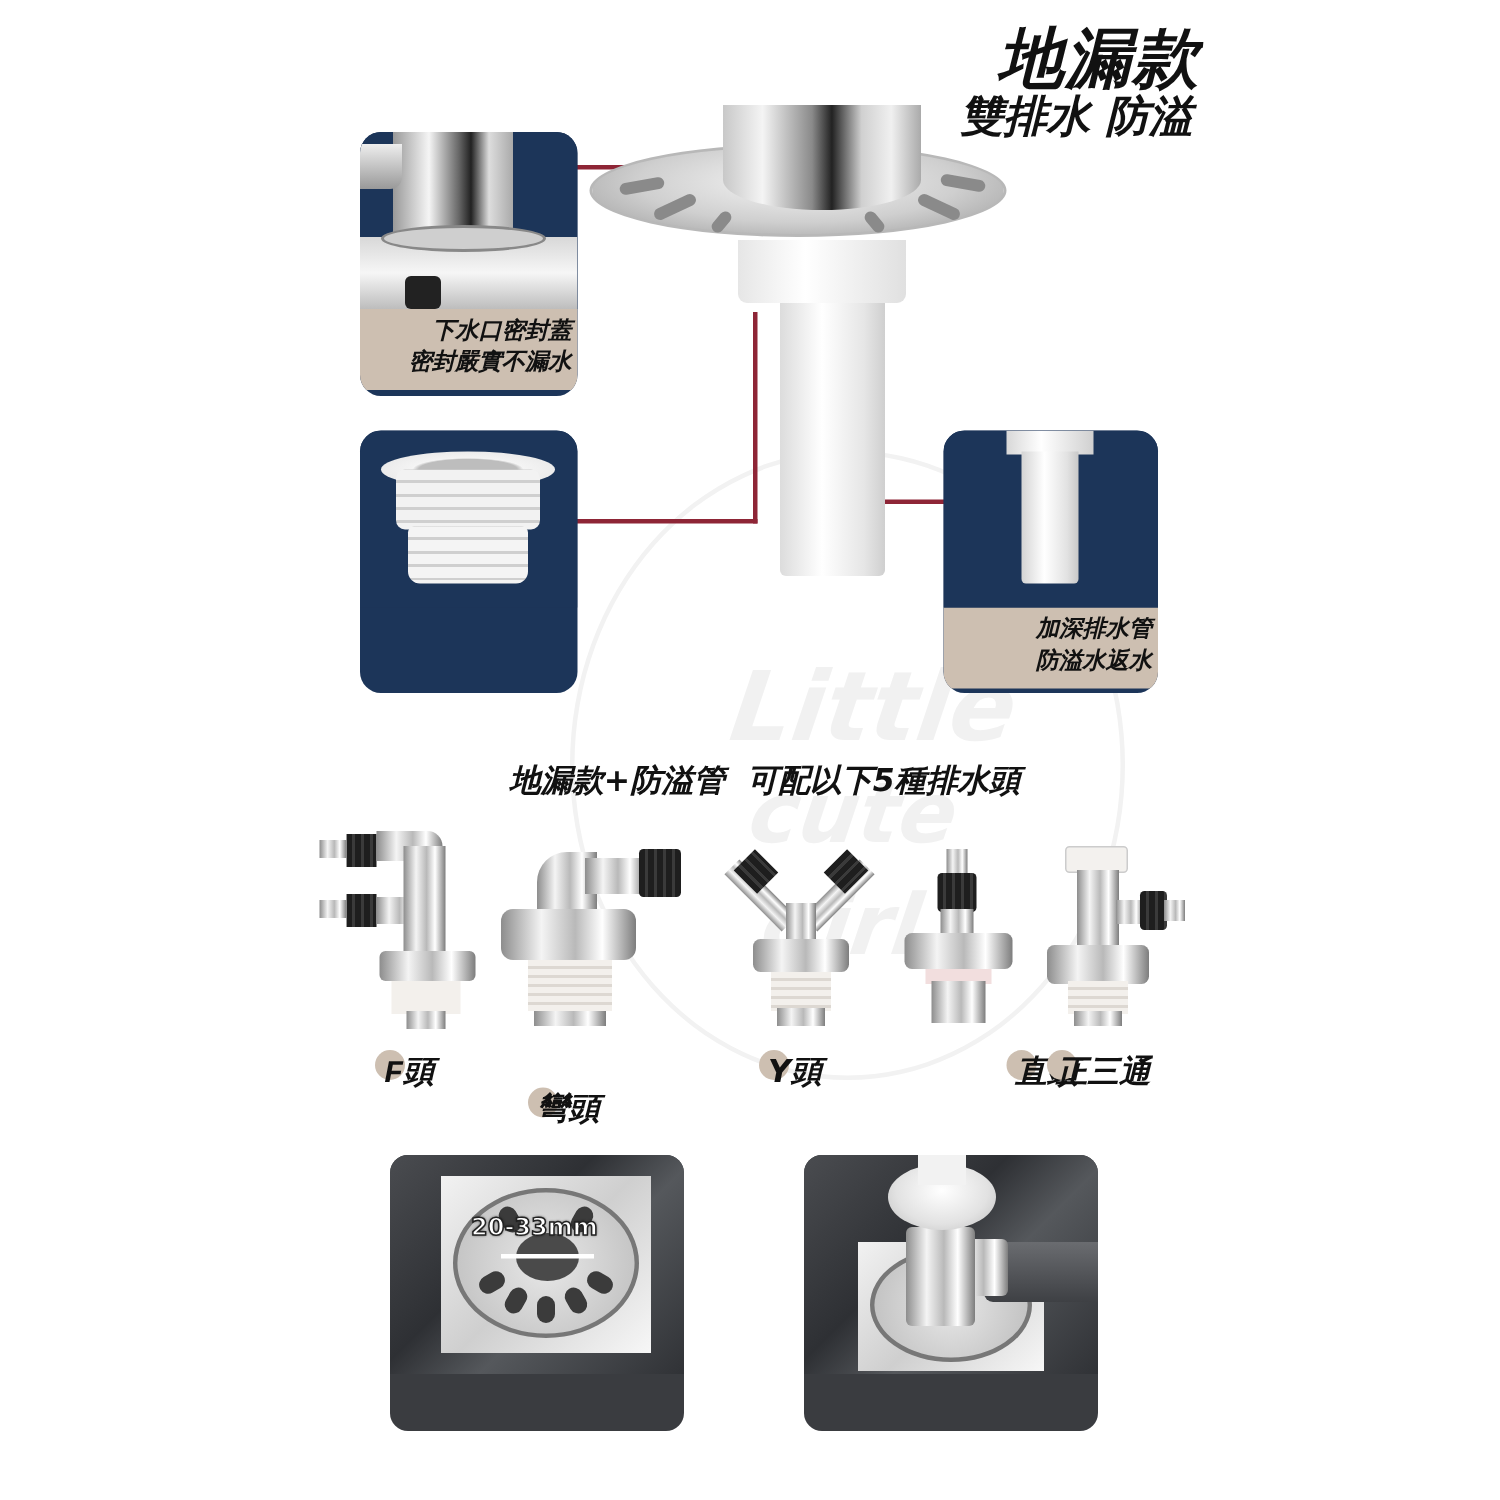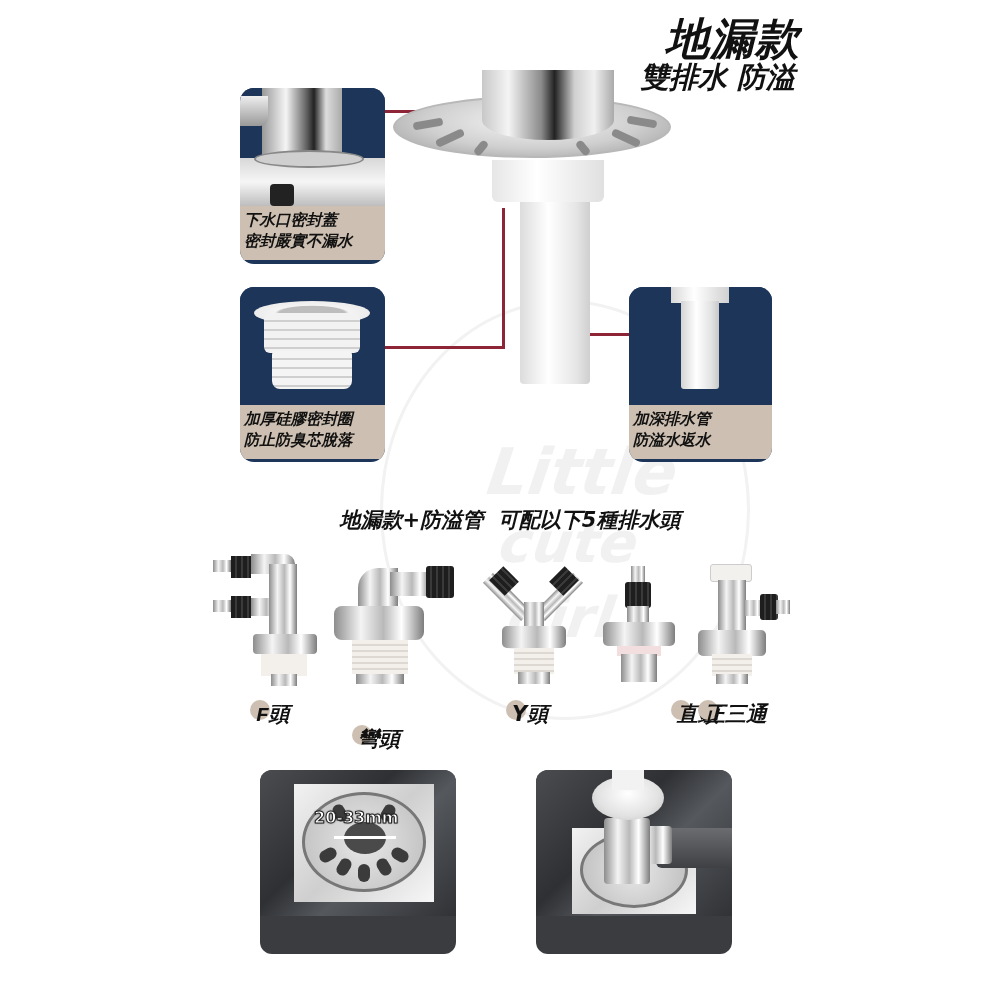--- a/index.html
+++ b/index.html
@@ -12,21 +12,21 @@
   .wm-circle { left: 380px; top: 300px; width: 370px; height: 420px; border: 3px solid #f2f2f2; border-radius: 50%; }
   .wm-text { font-family: "DejaVu Sans", sans-serif; font-weight: bold; font-style: italic; color: #f1f1f1; font-size: 64px; line-height: 1; transform: skew(-8deg); }
 
   
   .hl-title { right: 200px; top: 10px; font-size: 44px; font-weight: bold; font-style: italic; color: #111; letter-spacing: 1px; }
   .hl-sub { right: 205px; top: 58px; font-size: 29px; font-weight: bold; font-style: italic; color: #111; }
 
   
   .card { width: 145px; border-radius: 14px; overflow: hidden; background: #1c3559; }
   .card .photo { position: relative; width: 100%; height: 110px; background: #1c3559; overflow: hidden; }
-  .card .caption { background: #cdbfb1; padding: 4px 4px 8px; text-align: left; }
+  .card .caption { background: #cdbfb1; padding: 4px 4px 8px; text-align: right; }
   .card .caption div { font-size: 15.5px; font-weight: bold; font-style: italic; color: #111; line-height: 21px; white-space: nowrap; }
 
   
   .line { background: #8e2536; }
 
   
   .flange { left: 393px; top: 96px; width: 278px; height: 62px; border-radius: 50%;
             background: radial-gradient(ellipse at 50% 40%, #f5f5f5 0%, #cfcfcf 55%, #9a9a9a 100%);
             border: 2px solid #b8b8b8; }
   .slot { position: absolute; width: 30px; height: 8px; border-radius: 4px; background: #8a8a8a; }
@@ -98,24 +98,20 @@
     <div>下水口密封蓋</div>
     <div>密封嚴實不漏水</div>
   </div>
 </div>
 
 <div class="abs card" style="left:240px; top:287px; height:175px;">
   <div class="photo" style="height:118px;">
     <div style="position:absolute; left:14px; top:14px; width:116px; height:24px; border-radius:50%; background:radial-gradient(ellipse,#bdbdbd 40%,#f4f4f4 45%,#e2e2e2);"></div>
     <div style="position:absolute; left:24px; top:26px; width:96px; height:40px; background:repeating-linear-gradient(180deg,#f2f2f2 0 7px,#cfcfcf 7px 9px); border-radius:6px;"></div>
     <div style="position:absolute; left:32px; top:64px; width:80px; height:38px; background:repeating-linear-gradient(180deg,#f4f4f4 0 7px,#cfcfcf 7px 9px); border-radius:4px 4px 8px 8px;"></div>
-  </div>
-  <div class="caption">
-    <div>加厚硅膠密封圈</div>
-    <div>防止防臭芯脫落</div>
   </div>
 </div>
 
 <div class="abs card" style="left:629px; top:287px; width:143px; height:175px;">
   <div class="photo" style="height:118px;">
     <div style="position:absolute; left:42px; top:0; width:58px; height:16px; background:linear-gradient(90deg,#d8d8d8,#fff 40%,#d0d0d0);"></div>
     <div style="position:absolute; left:52px; top:14px; width:38px; height:88px; background:linear-gradient(90deg,#d4d4d4,#fff 40%,#e2e2e2 80%,#c8c8c8); border-radius:0 0 3px 3px;"></div>
   </div>
   <div class="caption">
     <div>加深排水管</div>

